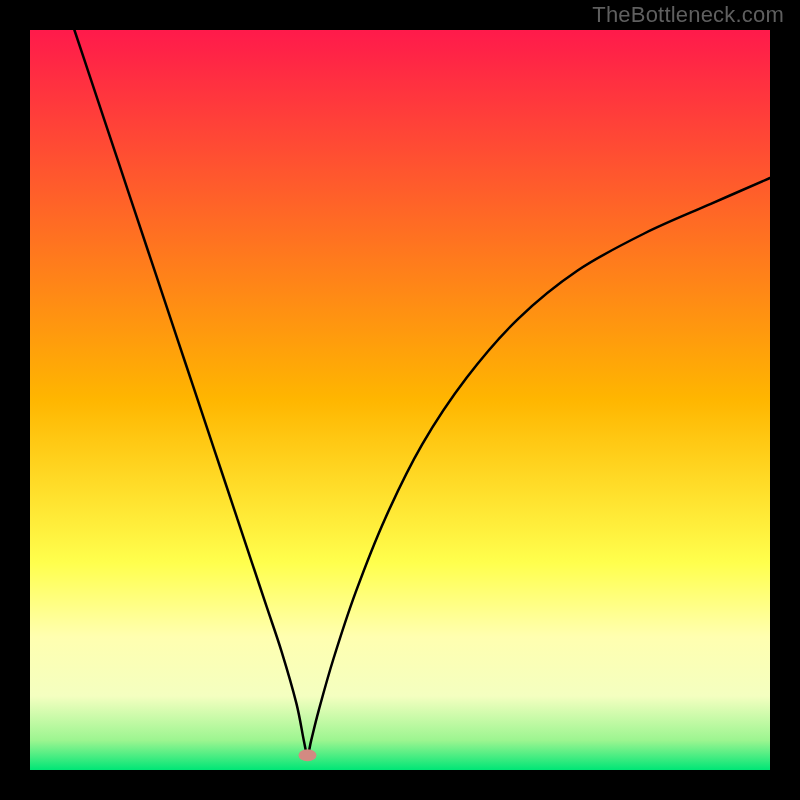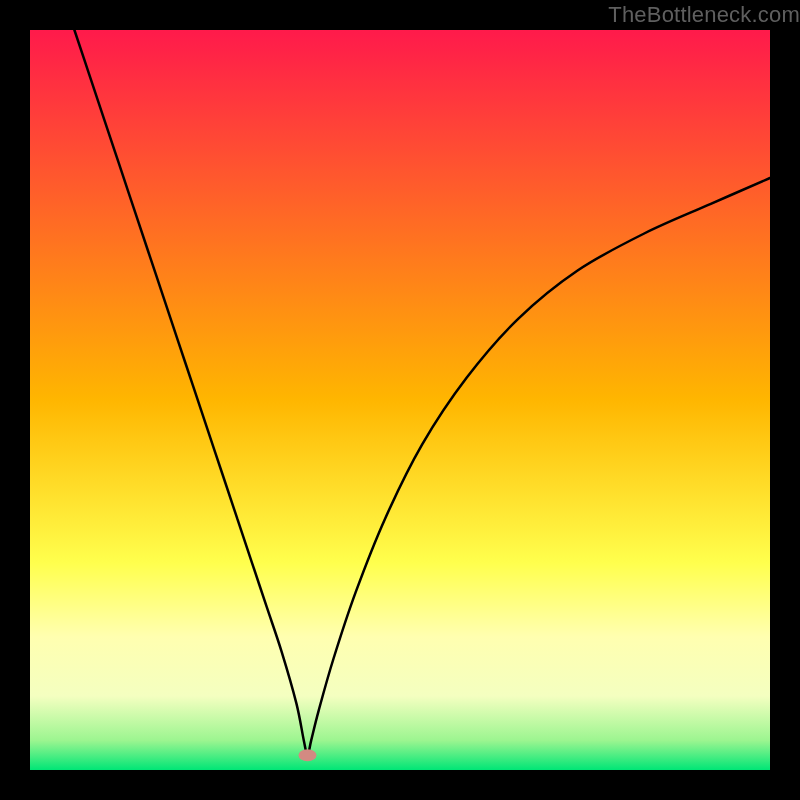--- a/index.html
+++ b/index.html
@@ -13,21 +13,21 @@
   }
   .frame {
     position: relative;
     width: 800px;
     height: 800px;
     background: #000;
   }
   .watermark {
     position: absolute;
     top: 2px;
-    right: 0;
+    right: 16px;
     color: #5f5f5f;
     font-size: 22px;
     font-weight: 500;
     letter-spacing: 0.2px;
   }
   svg {
     display: block;
   }
 </style>
 </head>

